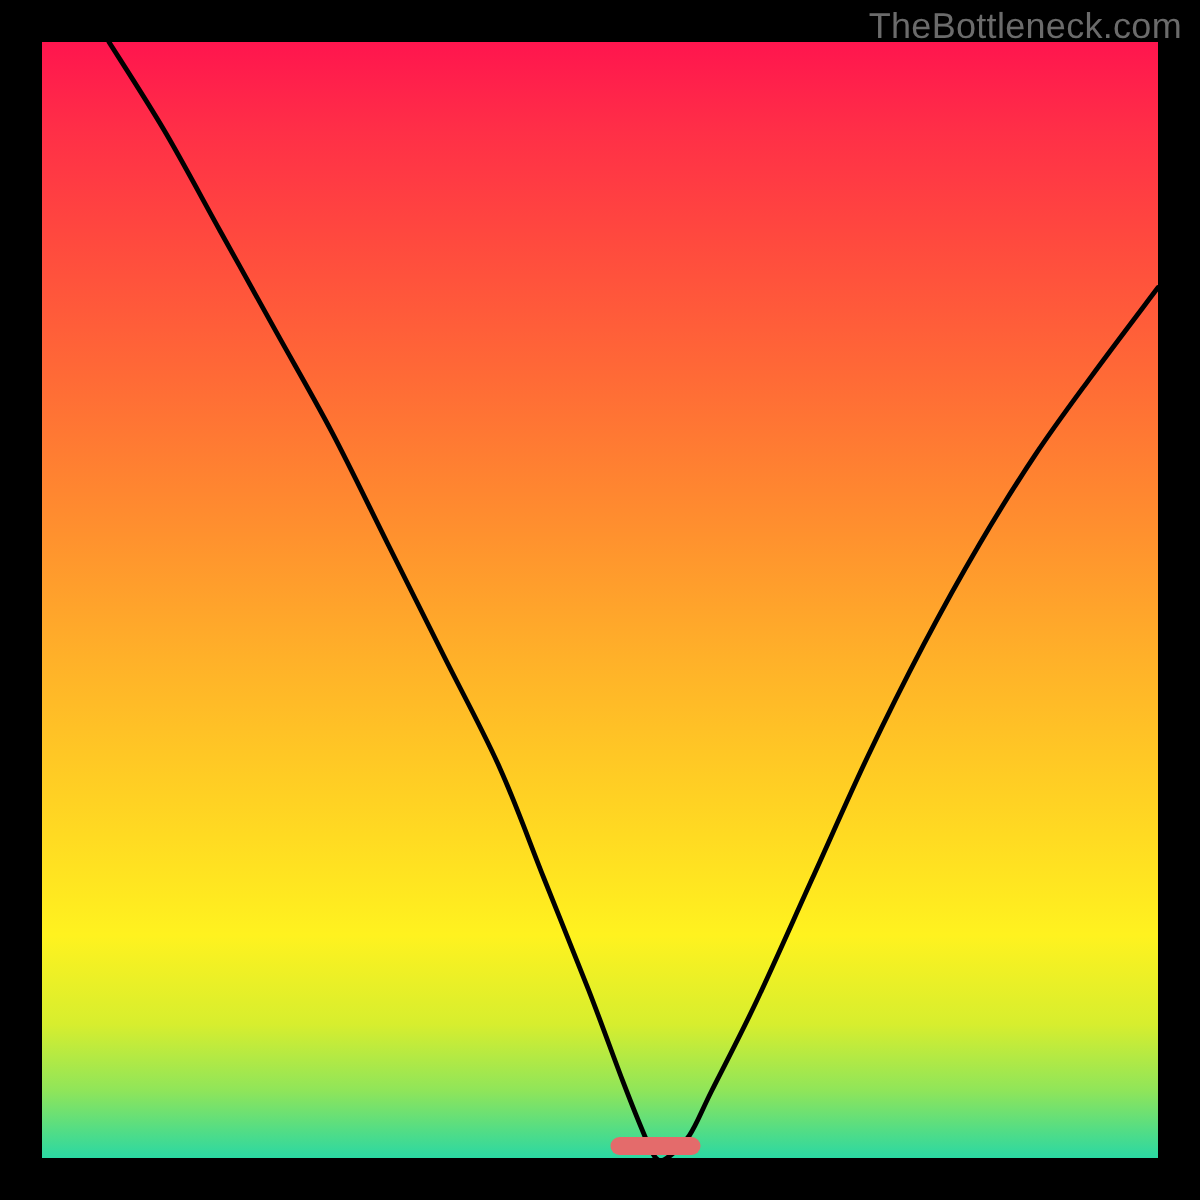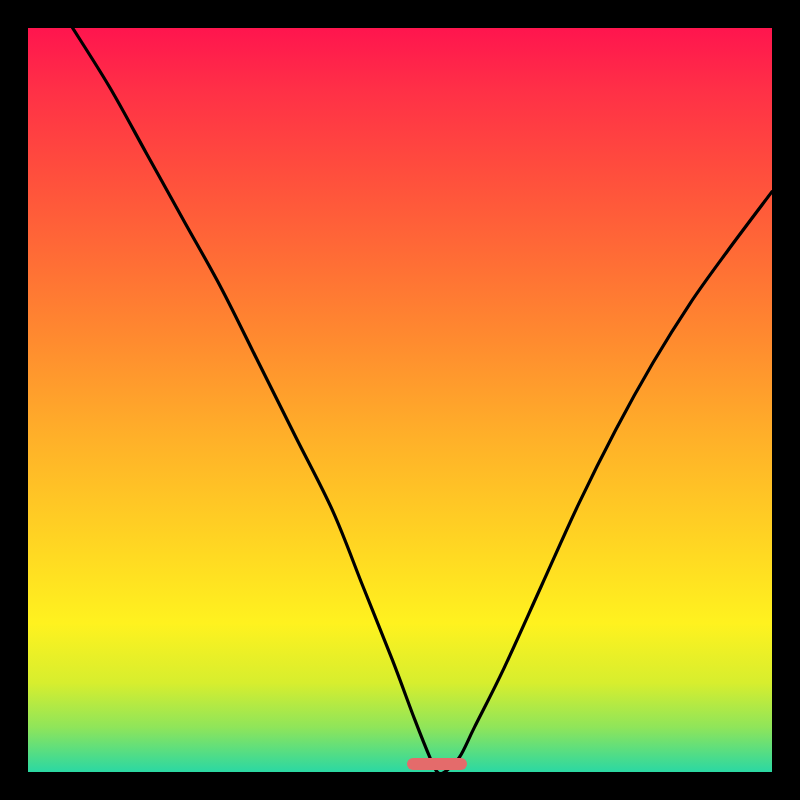--- a/index.html
+++ b/index.html
@@ -69,20 +69,21 @@
     border-radius: 6px;
     background: #e46b6b;
     bottom: 2px;
   }
 </style>
 </head>
 <body>
 
 <div class="frame">
 
+  <div class="watermark">TheBottleneck.com</div>
 
   <div class="plot-area">
 
     <svg class="curve-svg" viewBox="0 0 744 744" preserveAspectRatio="none">
       <path id="curve-path" class="curve-path" d="M 44.64 0.00 C 50.84 9.92, 69.44 38.44, 81.84 59.52 C 94.24 80.60, 106.64 104.16, 119.04 126.48 C 131.44 148.80, 143.84 171.12, 156.24 193.44 C 168.64 215.76, 181.04 236.84, 193.44 260.40 C 205.84 283.96, 218.24 310.00, 230.64 334.80 C 243.04 359.60, 255.44 384.40, 267.84 409.20 C 280.24 434.00, 293.88 458.80, 305.04 483.60 C 316.20 508.40, 324.88 533.20, 334.80 558.00 C 344.72 582.80, 355.88 610.08, 364.56 632.40 C 373.24 654.72, 380.68 675.80, 386.88 691.92 C 393.08 708.04, 398.04 720.44, 401.76 729.12 C 405.48 737.80, 406.72 741.52, 409.20 744.00 C 411.68 746.48, 412.92 746.48, 416.64 744.00 C 420.36 741.52, 426.56 736.56, 431.52 729.12 C 436.48 721.68, 438.96 714.24, 446.40 699.36 C 453.84 684.48, 465.00 663.40, 476.16 639.84 C 487.32 616.28, 500.96 585.28, 513.36 558.00 C 525.76 530.72, 538.16 502.20, 550.56 476.16 C 562.96 450.12, 575.36 425.32, 587.76 401.76 C 600.16 378.20, 612.56 355.88, 624.96 334.80 C 637.36 313.72, 649.76 293.88, 662.16 275.28 C 674.56 256.68, 685.72 241.80, 699.36 223.20 C 713.00 204.60, 736.56 173.60, 744.00 163.68"></path>
     </svg>
 
     <div id="marker" class="marker" style="left: 379.44px; width: 59.52px;"></div>
 
   </div>

